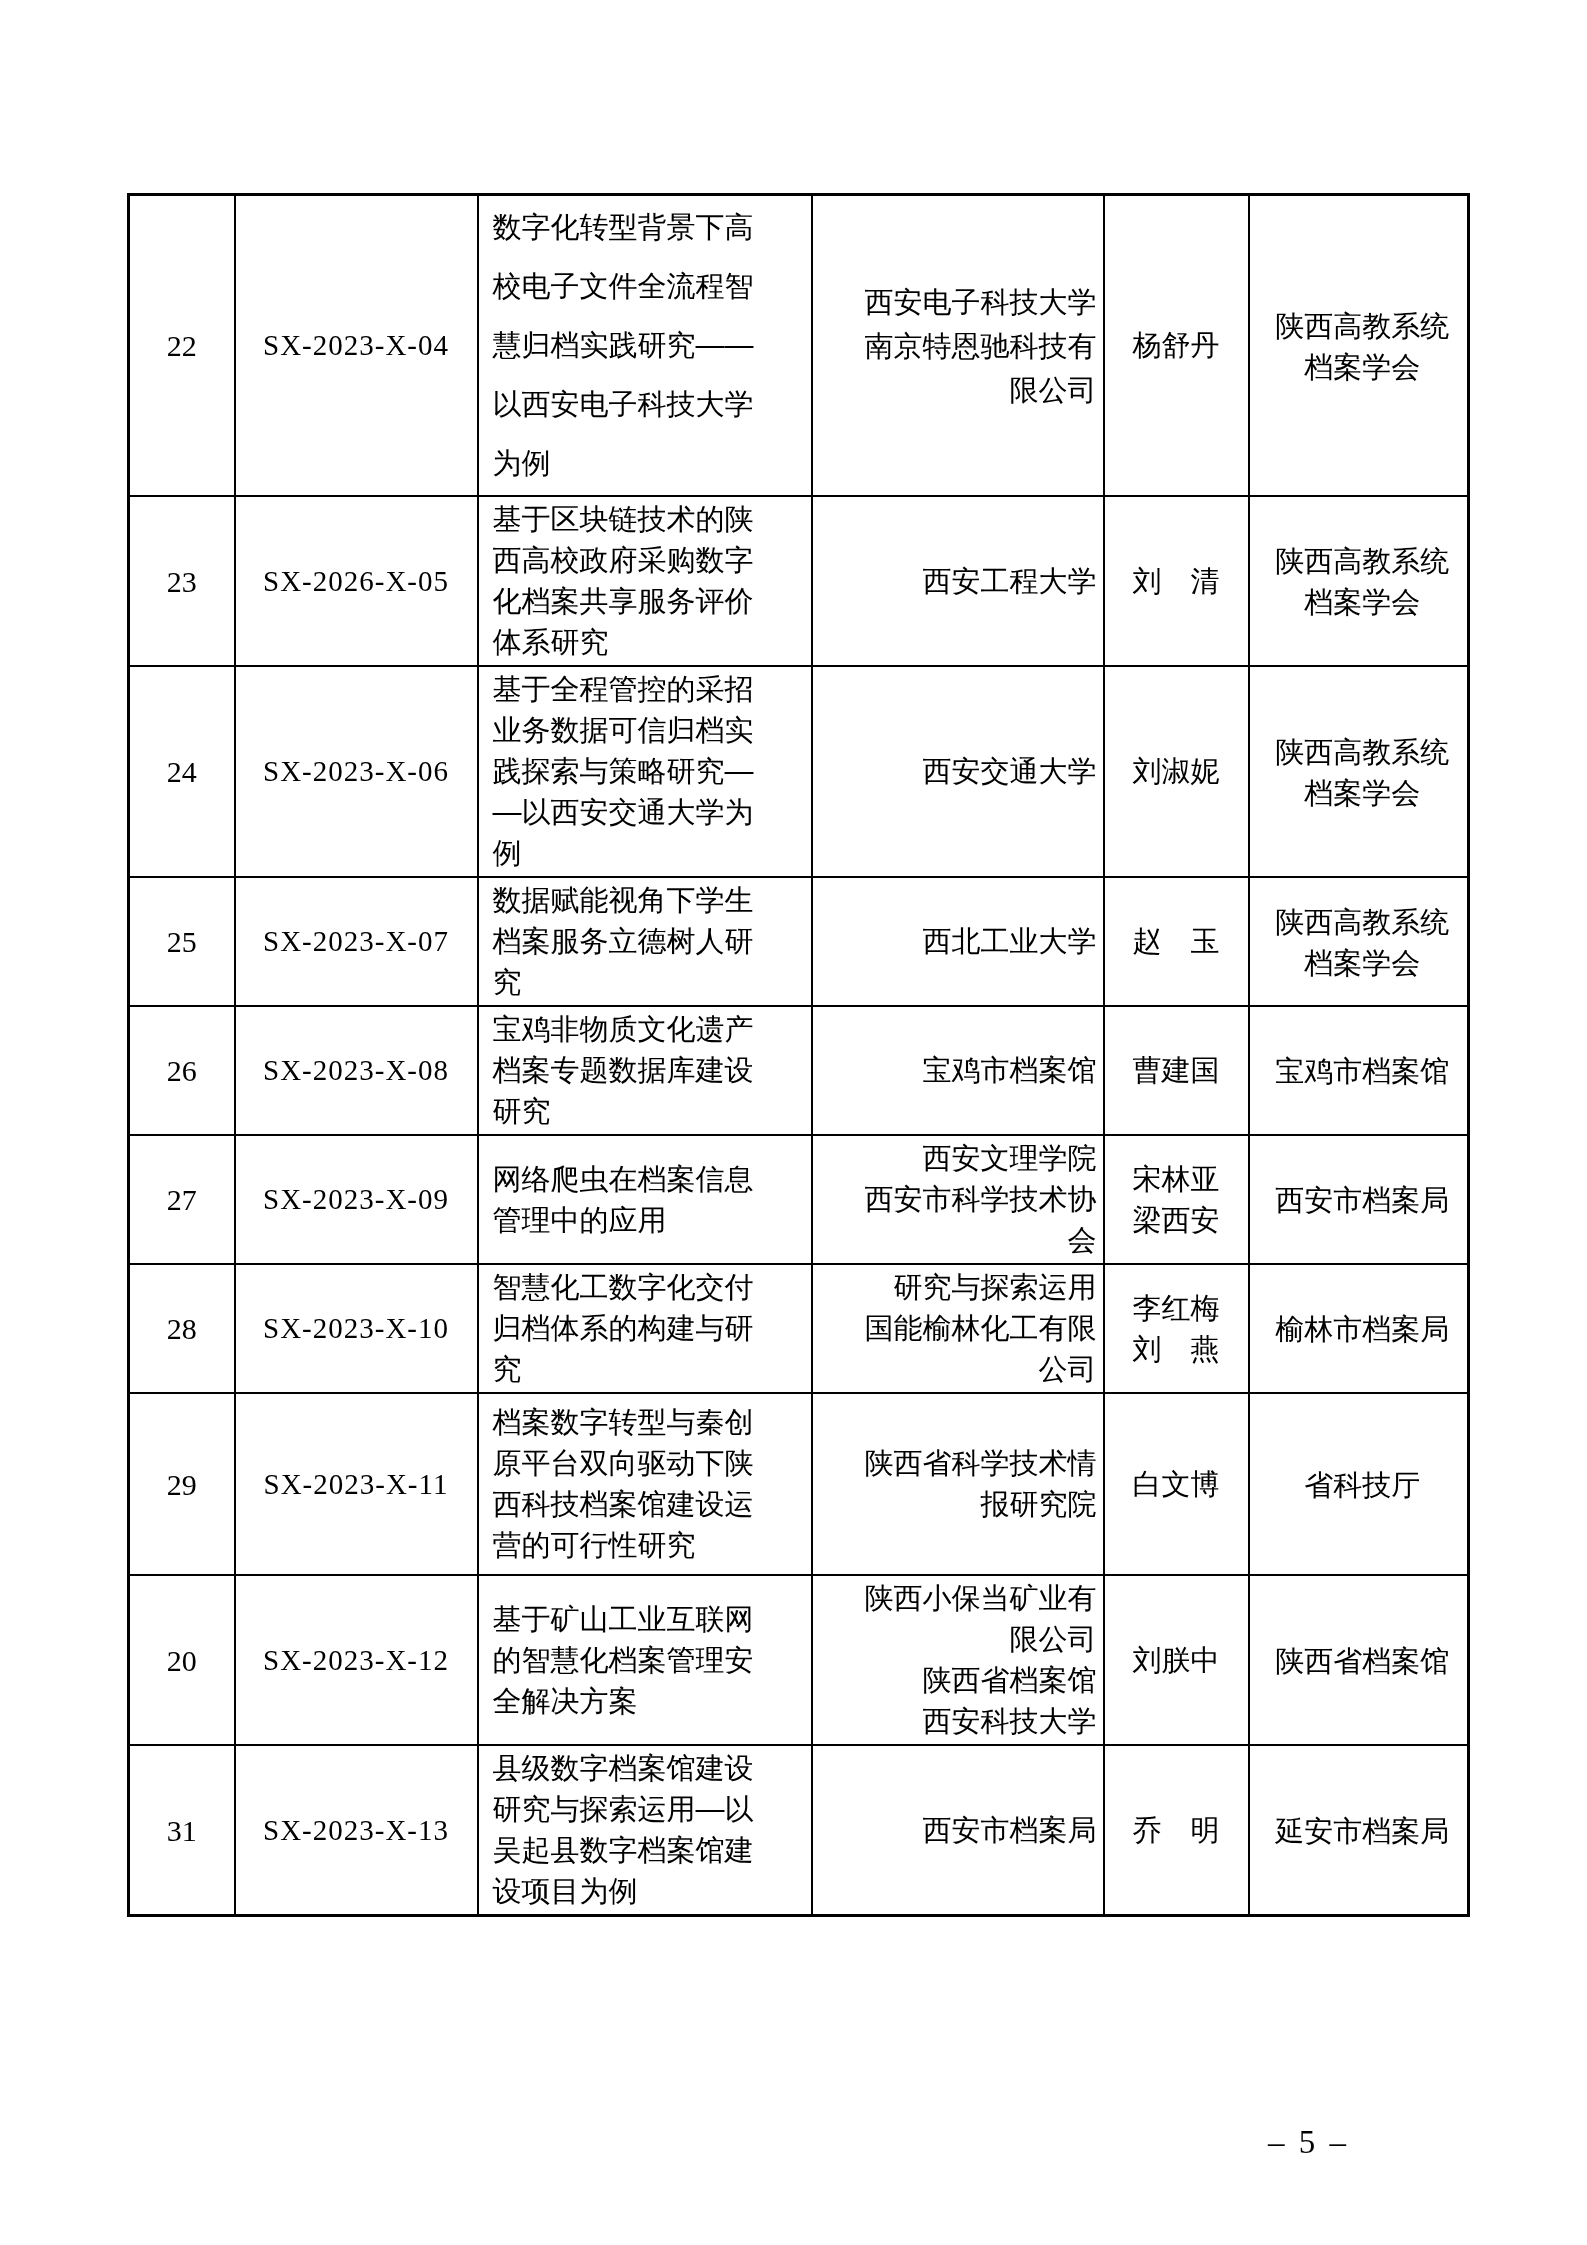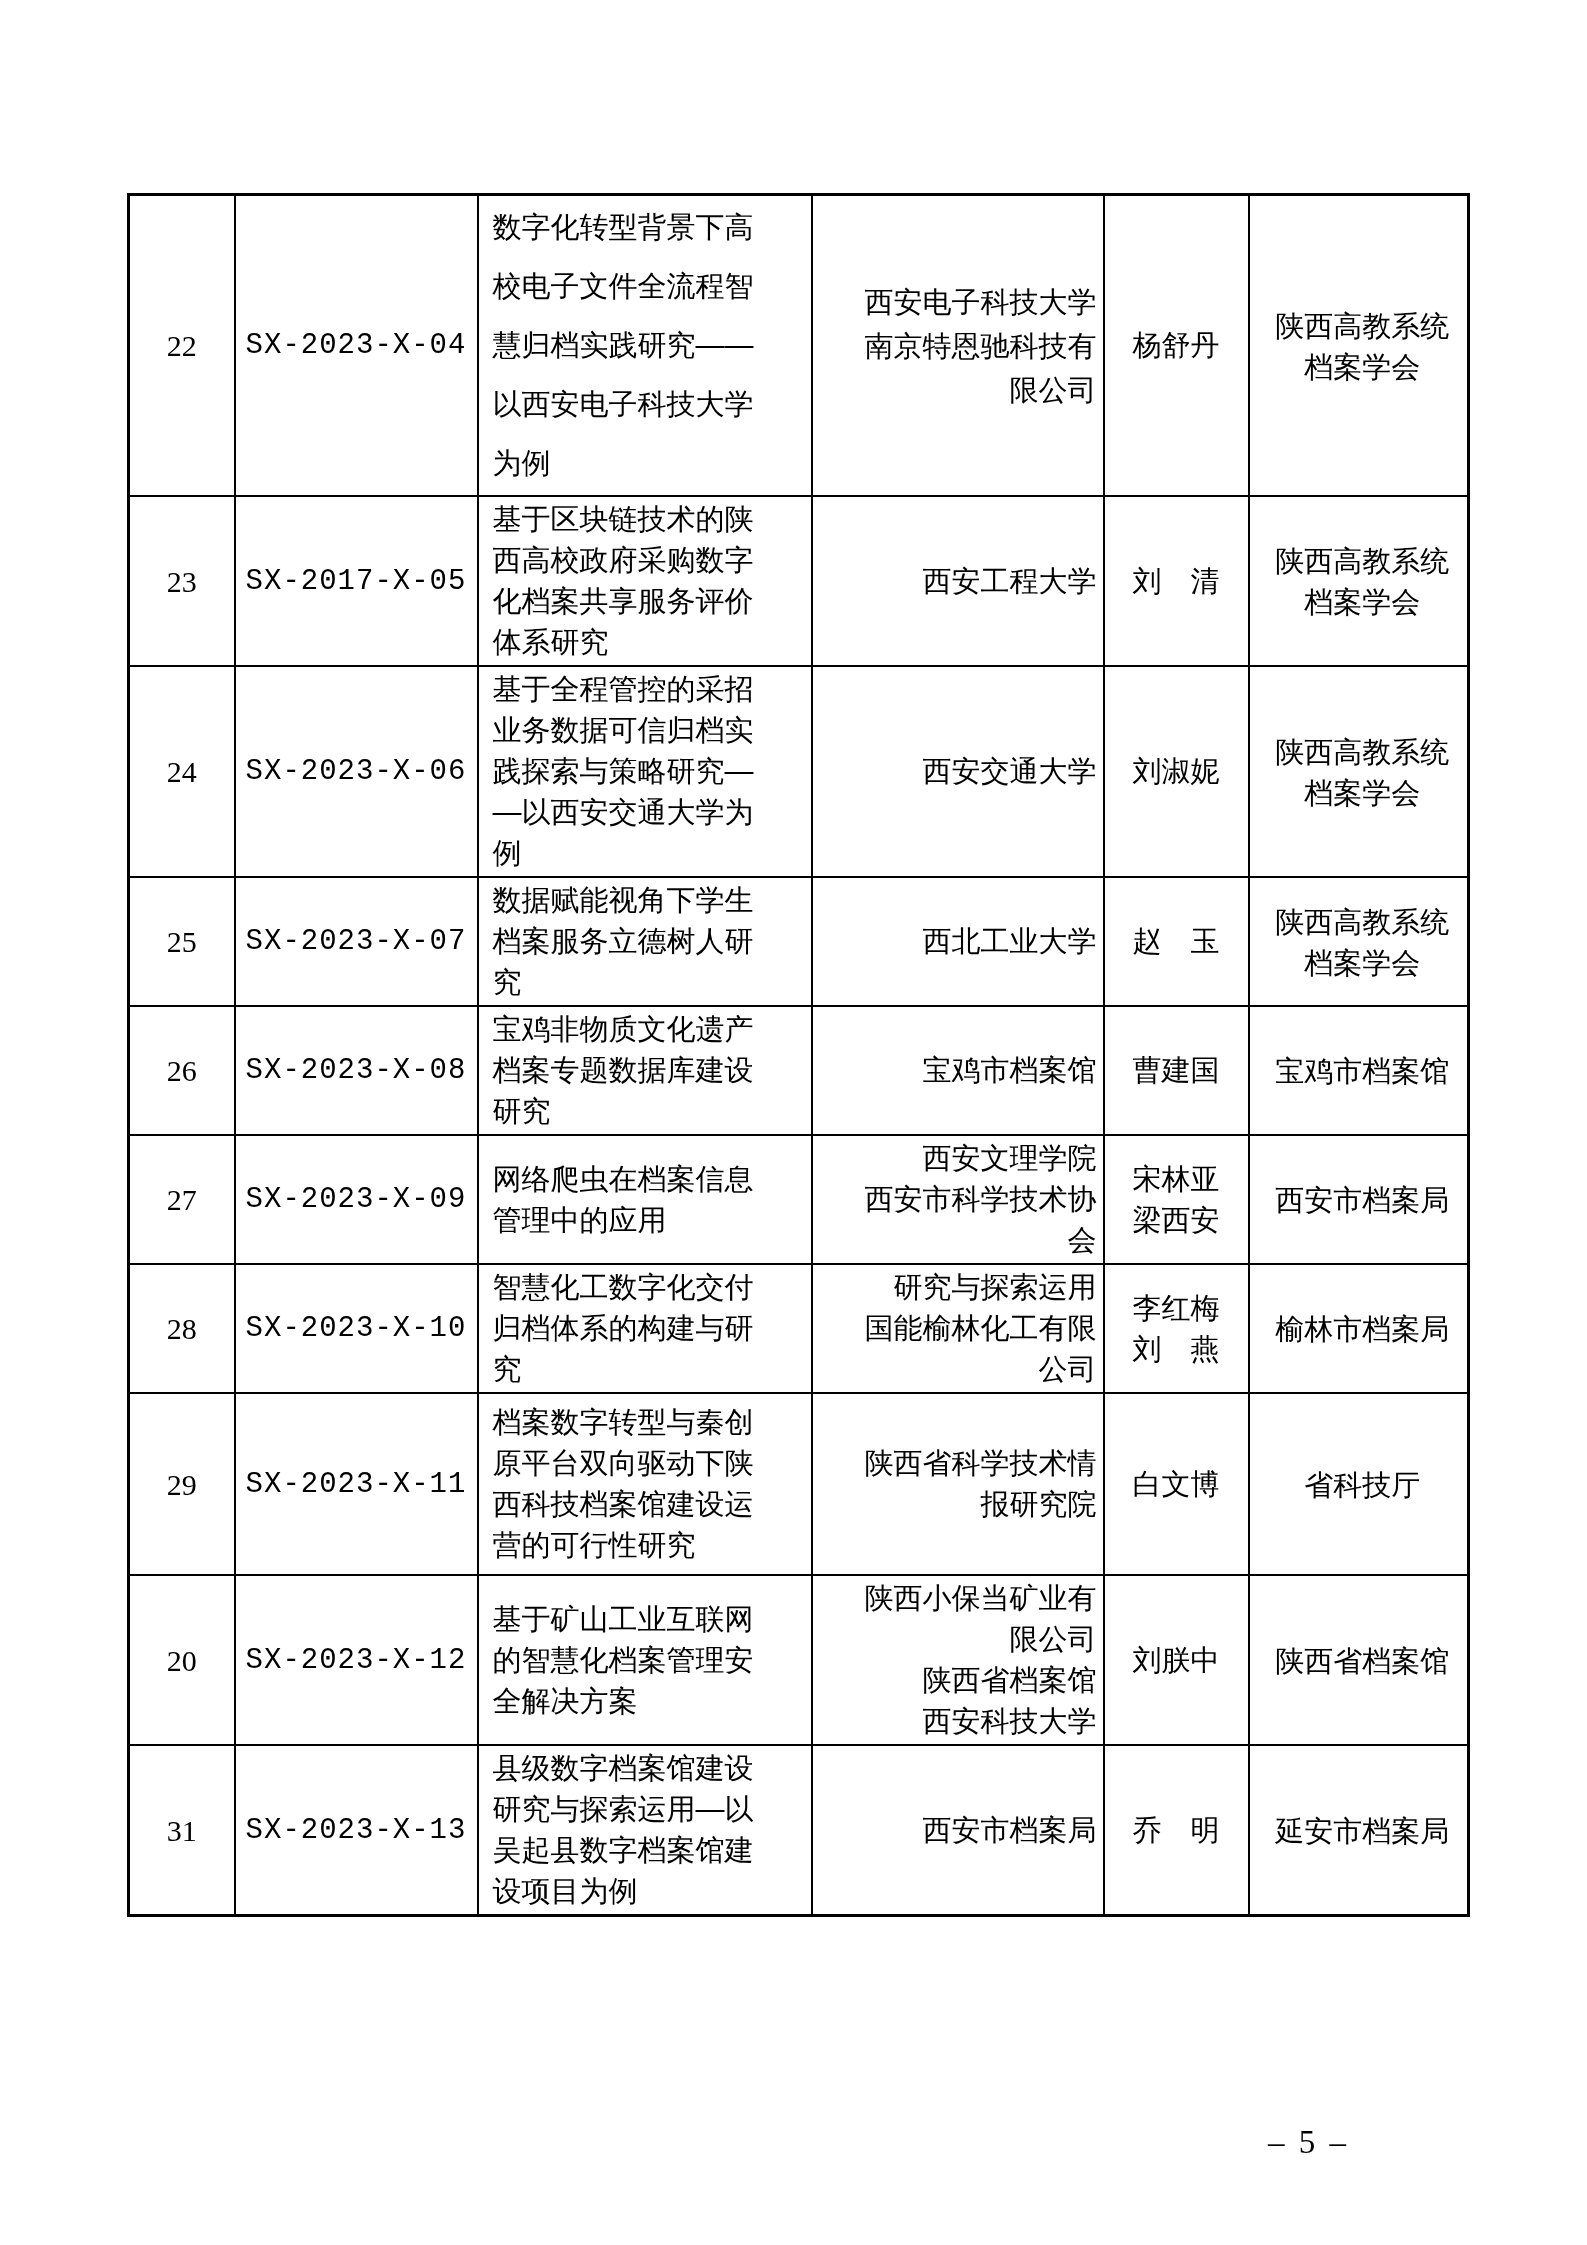--- a/index.html
+++ b/index.html
@@ -27,21 +27,21 @@
     font-size:29px;
     line-height:41px;
     overflow:hidden;
   }
   td.num {
     font-family:"Liberation Serif", serif;
     text-align:center;
     font-size:30px;
   }
   td.code {
-    font-family:Liberation Mono, monospace;
+    font-family:Liberation Serif, serif;
     text-align:center;
     font-size:29px;
     letter-spacing:1px;
   }
   td.title {
     text-align:left;
     padding:2px 0 2px 14px;
     white-space:pre-line;
   }
   td.org {
@@ -96,21 +96,21 @@
 为例</td>
         <td class="org">西安电子科技大学
 南京特恩驰科技有
 限公司</td>
         <td class="person">杨舒丹</td>
         <td class="rec">陕西高教系统
 档案学会</td>
       </tr>
       <tr style="height:169px">
         <td class="num">23</td>
-        <td class="code">SX-2017-X-05</td>
+        <td class="code">SX-2026-X-05</td>
         <td class="title">基于区块链技术的陕
 西高校政府采购数字
 化档案共享服务评价
 体系研究</td>
         <td class="org">西安工程大学</td>
         <td class="person">刘 清</td>
         <td class="rec">陕西高教系统
 档案学会</td>
       </tr>
       <tr style="height:209px">

